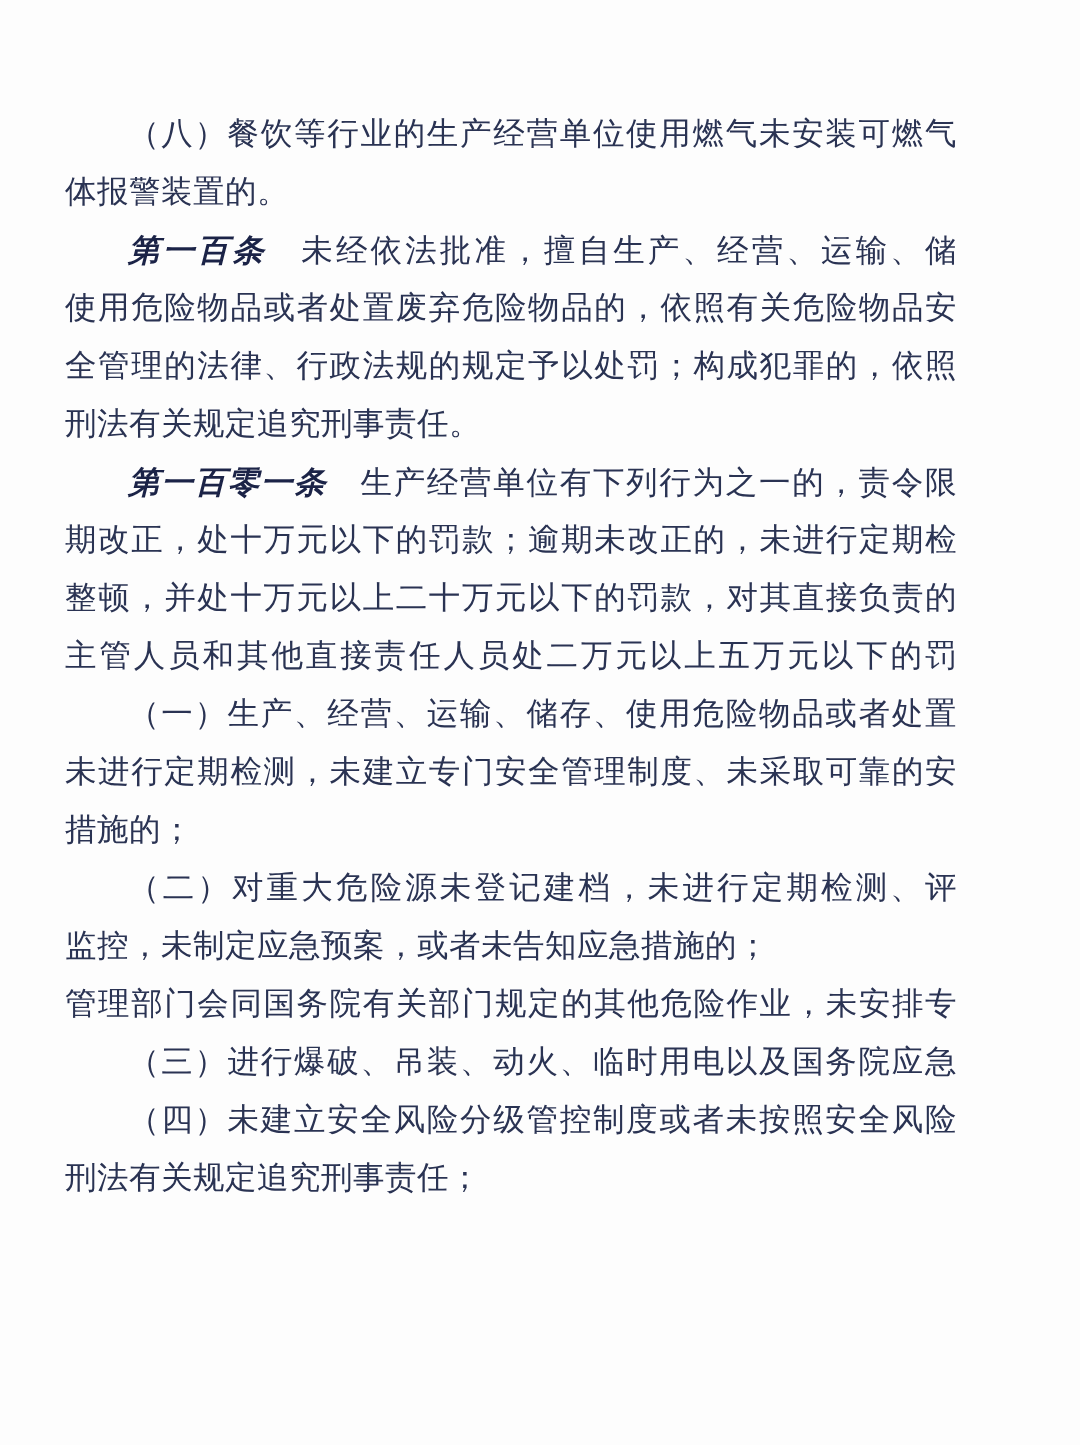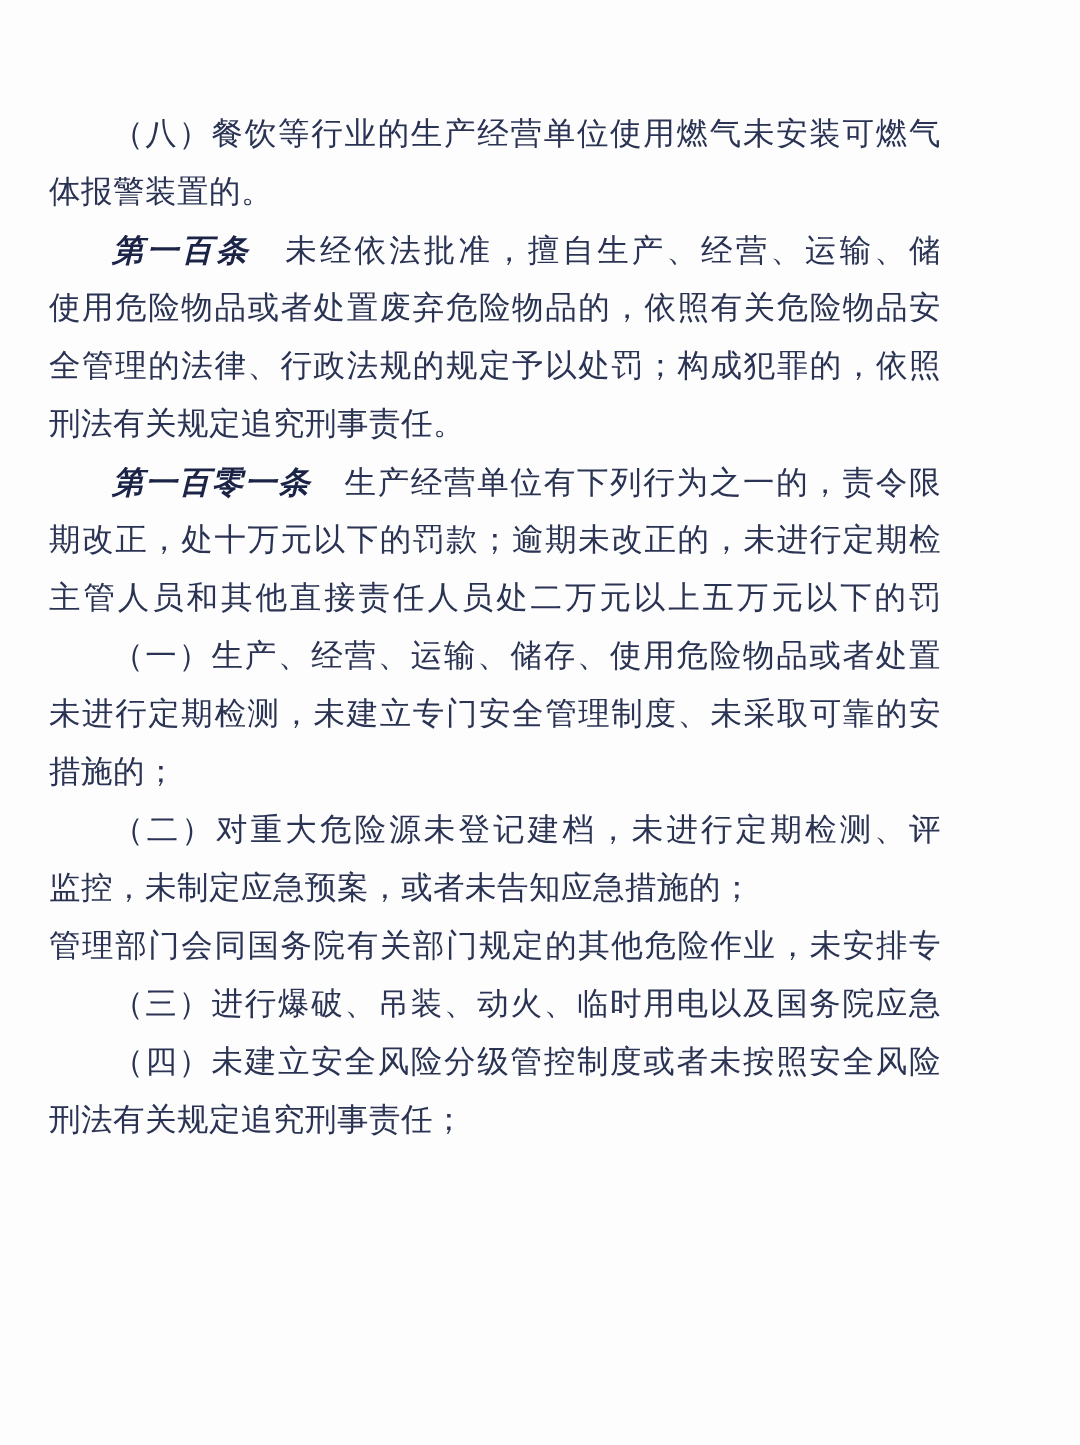--- a/index.html
+++ b/index.html
@@ -9,21 +9,21 @@
   }
   *{ box-sizing:border-box; }
   html,body{ margin:0; padding:0; }
   body{
     width:1080px; height:1445px;
     background:var(--page-bg);
     font-family:"Liberation Serif","DejaVu Serif",serif;
   }
   .page{
     width:1080px; height:1445px;
-    padding:105px 94px 0 49px;
+    padding:105px 94px 0 65px;
     background:var(--page-bg);
   }
   .doc{
     width:892px;
   }
   .line{
     font-size:31.5px;
     line-height:58px;
     height:58px;
     overflow:hidden;
@@ -52,20 +52,21 @@
 <div class="page">
   <div class="doc">
       <div class="line j indent"><span class="seg">（八）餐饮等行业的生产经营单位使用燃气未安装可燃气</span></div>
       <div class="line"><span class="seg">体报警装置的。</span></div>
       <div class="line j indent"><span class="seg bold">第一百条</span><span class="seg">　未经依法批准，擅自生产、经营、运输、储存、</span></div>
       <div class="line j"><span class="seg">使用危险物品或者处置废弃危险物品的，依照有关危险物品安</span></div>
       <div class="line j"><span class="seg">全管理的法律、行政法规的规定予以处罚；构成犯罪的，依照</span></div>
       <div class="line"><span class="seg">刑法有关规定追究刑事责任。</span></div>
       <div class="line j indent"><span class="seg bold">第一百零一条</span><span class="seg">　生产经营单位有下列行为之一的，责令限</span></div>
       <div class="line j"><span class="seg">期改正，处十万元以下的罚款；逾期未改正的，未进行定期检测</span></div>
+      <div class="line j"><span class="seg">整顿，并处十万元以上二十万元以下的罚款，对其直接负责的</span></div>
       <div class="line j"><span class="seg">主管人员和其他直接责任人员处二万元以上五万元以下的罚</span></div>
       <div class="line j indent"><span class="seg">（一）生产、经营、运输、储存、使用危险物品或者处置</span></div>
       <div class="line j"><span class="seg">未进行定期检测，未建立专门安全管理制度、未采取可靠的安全</span></div>
       <div class="line"><span class="seg">措施的；</span></div>
       <div class="line j indent"><span class="seg">（二）对重大危险源未登记建档，未进行定期检测、评估、</span></div>
       <div class="line"><span class="seg">监控，未制定应急预案，或者未告知应急措施的；</span></div>
       <div class="line j"><span class="seg">管理部门会同国务院有关部门规定的其他危险作业，未安排专</span></div>
       <div class="line j indent"><span class="seg">（三）进行爆破、吊装、动火、临时用电以及国务院应急</span></div>
       <div class="line j indent"><span class="seg">（四）未建立安全风险分级管控制度或者未按照安全风险</span></div>
       <div class="line"><span class="seg">刑法有关规定追究刑事责任；</span></div>

